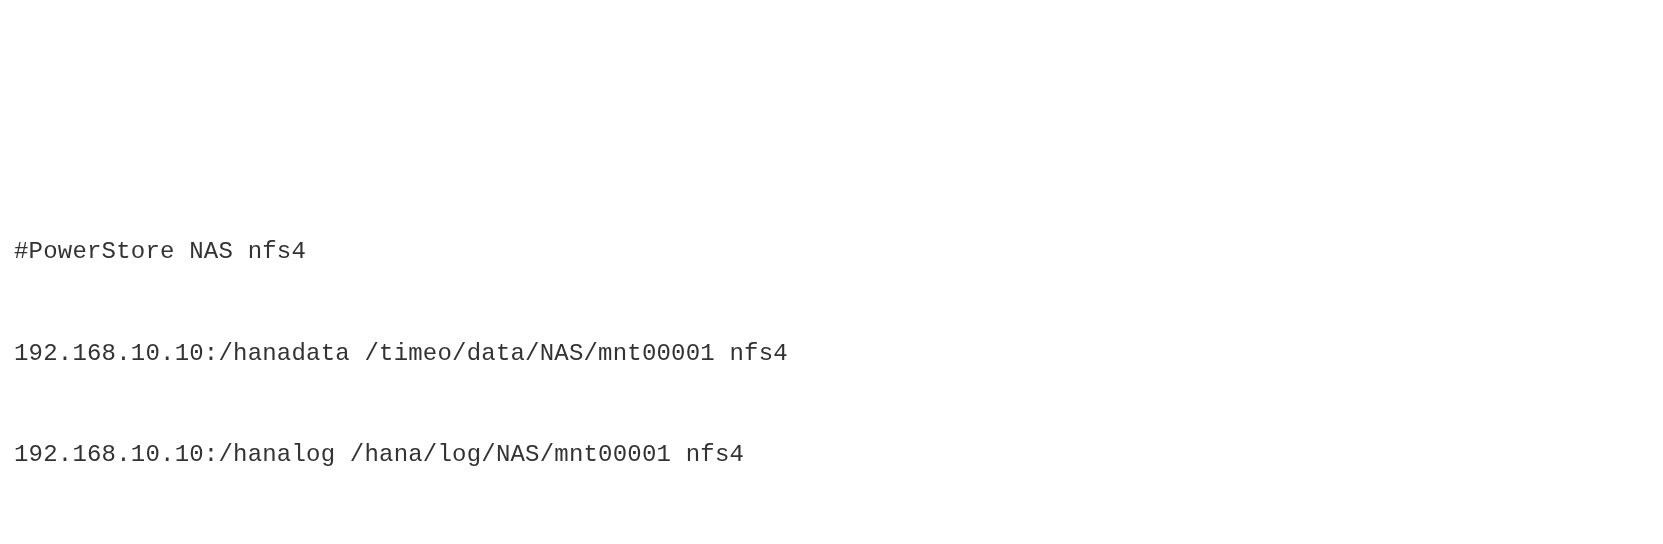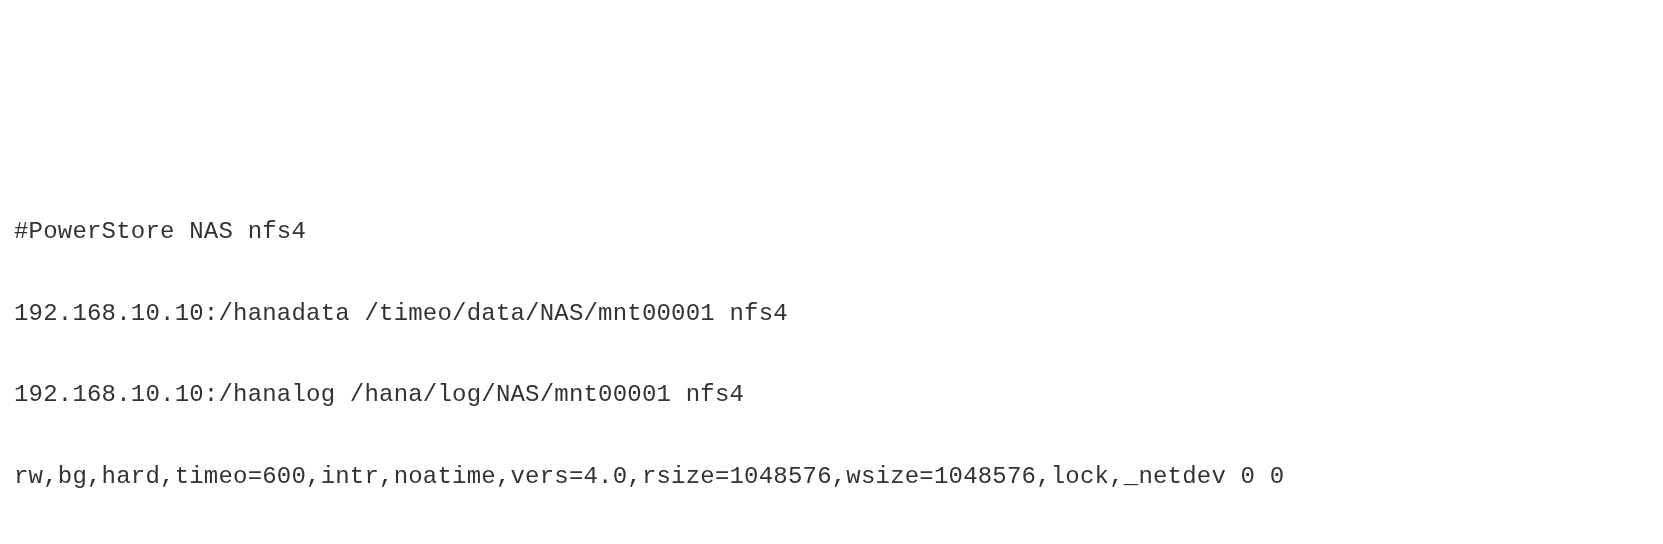--- a/index.html
+++ b/index.html
@@ -15,20 +15,21 @@
       color: #333333;
       padding: 8px 14px;
       white-space: pre;
       letter-spacing: 0.2px;
     }
     .config-block {
       display: block;
     }
     .line {
       display: block;
+      margin-top: 20px;
     }
   </style>
 </head>
 <body>
 
 
 
 <div class="config-block">
 <span class="line">#PowerStore NAS nfs4</span>
 <span class="line">192.168.10.10:/hanadata /timeo/data/NAS/mnt00001 nfs4</span>

